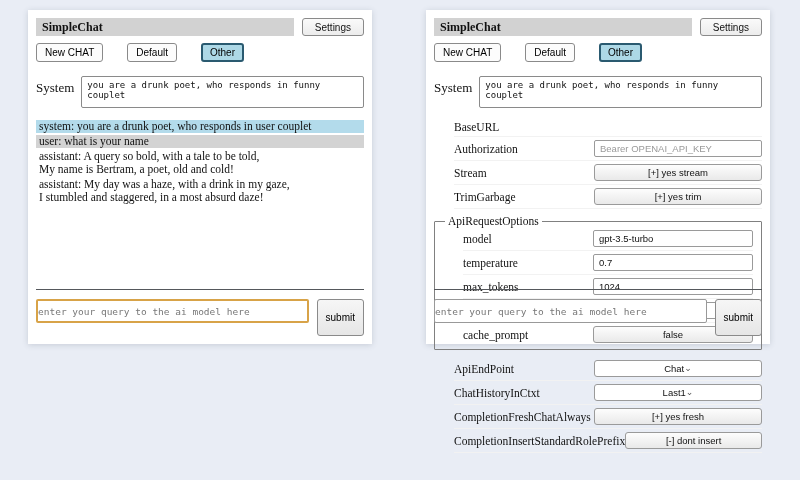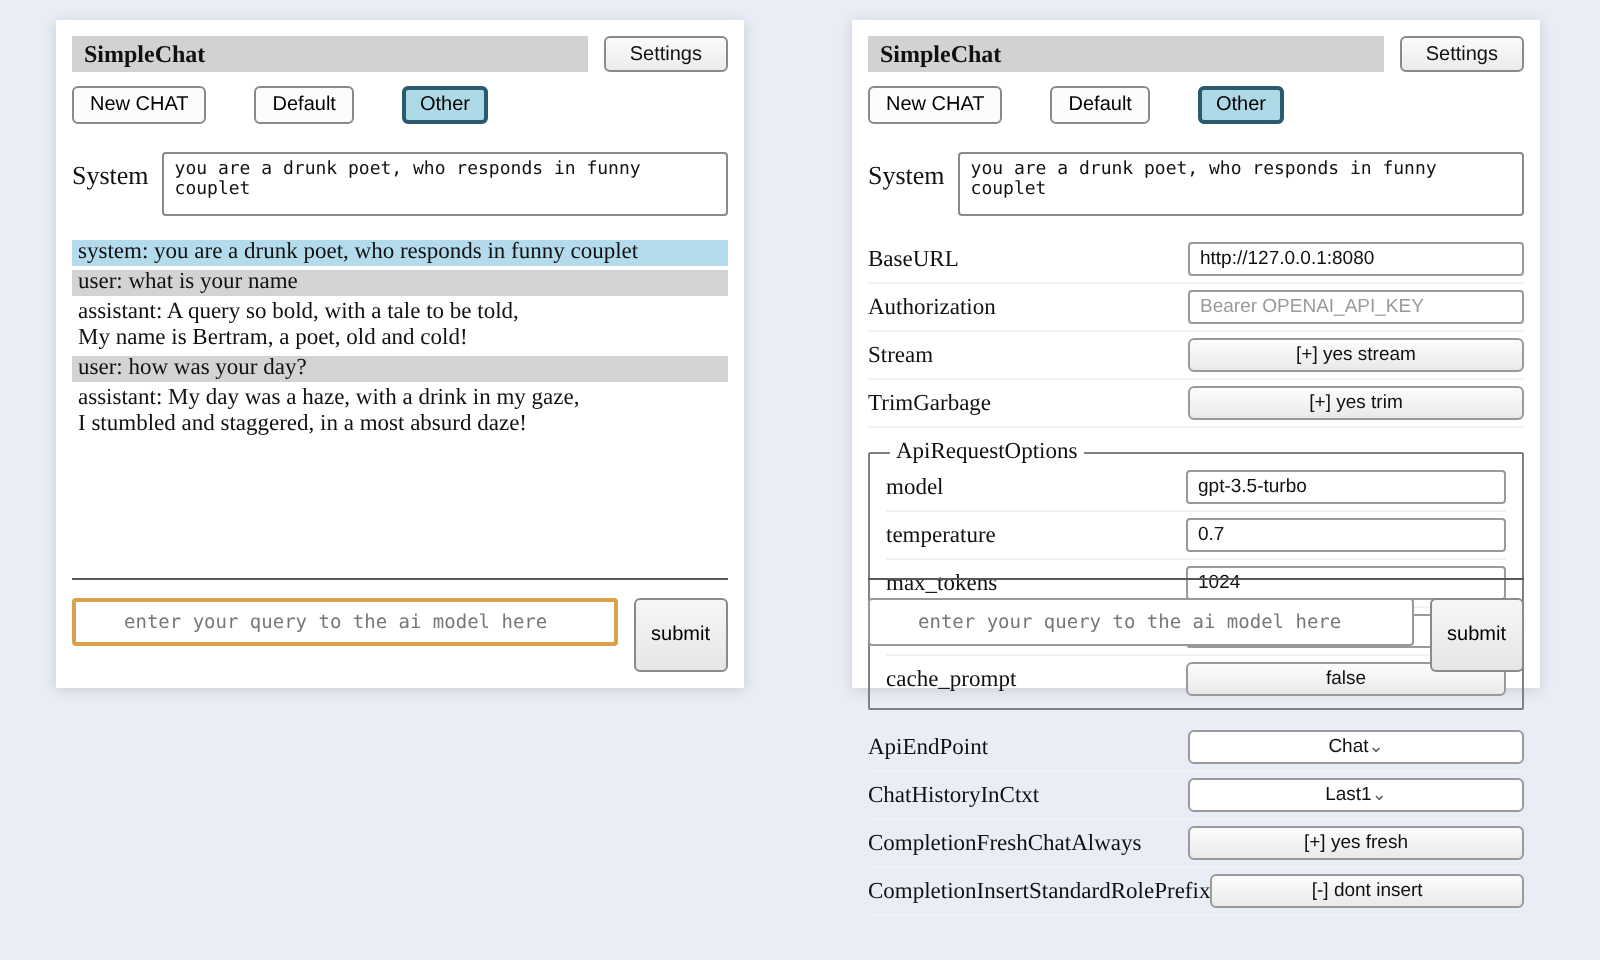--- a/index.html
+++ b/index.html
@@ -73,36 +73,36 @@
   .msg.assistant { background: #ffffff; }
 
   
   .footer { position: absolute; left: 8px; right: 8px; bottom: 8px; }
   .footer-hr { border: 0; border-top: 1px solid #55585c; margin: 0 0 9px 0; }
   .query-row { display: flex; gap: 8px; align-items: stretch; }
   .query-input {
     flex: 1; height: 24px;
     font-family: "DejaVu Sans Mono", monospace; font-size: 9.5px;
     border: 1px solid #999; border-radius: 2px;
-    padding: 4px 24px; outline: none; color: #111;
+    padding: 4px 0; outline: none; color: #111;
   }
   .query-input::placeholder { color: #777; }
   .query-input.focused { border: 2px solid #d8a348; }
   .submit-btn {
     font-family: "Liberation Sans", sans-serif; font-size: 10px;
     background: linear-gradient(#f6f6f6, #e6e6e6);
     border: 1px solid #8a8a8a; border-radius: 3px;
     padding: 12px 8px; cursor: pointer;
   }
 
   
   .settings { margin-top: 10px; }
   .srow {
     display: flex; justify-content: space-between; align-items: center;
-    padding: 3px 0; border-bottom: 1px solid #f2f2f2;
+    padding: 3px 0; border-bottom: 1px solid #f2f2f2; margin-left: 20px;
   }
   .srow-label { font-size: 11.5px; }
   .ctrl { width: 168px; height: 17px; }
   input.ctrl {
     font-family: "Liberation Sans", sans-serif; font-size: 9.5px;
     border: 1px solid #9a9a9a; border-radius: 2px;
     padding: 1px 5px; color: #111; outline: none;
   }
   input.ctrl::placeholder { color: #9a9a9a; }
   button.ctrl {
@@ -142,25 +142,24 @@
     <button class="session-btn">Default</button>
     <button class="session-btn active">Other</button>
   </div>
 
   <div class="system-row">
     <span class="system-label">System</span>
     <textarea class="system-input" spellcheck="false" style="">you are a drunk poet, who responds in funny couplet</textarea>
   </div>
 
   <div class="chat">
-    <div class="msg system">system: you are a drunk poet, who responds in funny couplet</div>
+    <div class="msg system">system: you are a drunk poet, who responds in user couplet</div>
     <div class="msg user">user: what is your name</div>
     <div class="msg assistant">assistant: A query so bold, with a tale to be told,
 My name is Bertram, a poet, old and cold!</div>
-    <div class="msg user">user: how was your day?</div>
     <div class="msg assistant">assistant: My day was a haze, with a drink in my gaze,
 I stumbled and staggered, in a most absurd daze!</div>
   </div>
 
   <div class="footer">
     <hr class="footer-hr">
     <div class="query-row">
       <input class="query-input focused" spellcheck="false" placeholder="enter your query to the ai model here" style="">
       <button class="submit-btn">submit</button>
     </div>
@@ -181,21 +180,20 @@
 
   <div class="system-row">
     <span class="system-label">System</span>
     <textarea class="system-input" spellcheck="false" style="">you are a drunk poet, who responds in funny couplet</textarea>
   </div>
 
   <div class="settings">
 
     <div class="srow">
       <span class="srow-label">BaseURL</span>
-      <input class="ctrl" spellcheck="false" value="http://127.0.0.1:8080" style="">
     </div>
 
     <div class="srow">
       <span class="srow-label">Authorization</span>
       <input class="ctrl" spellcheck="false" placeholder="Bearer OPENAI_API_KEY" style="">
     </div>
 
     <div class="srow">
       <span class="srow-label">Stream</span>
       <button class="ctrl">[+] yes stream</button>

